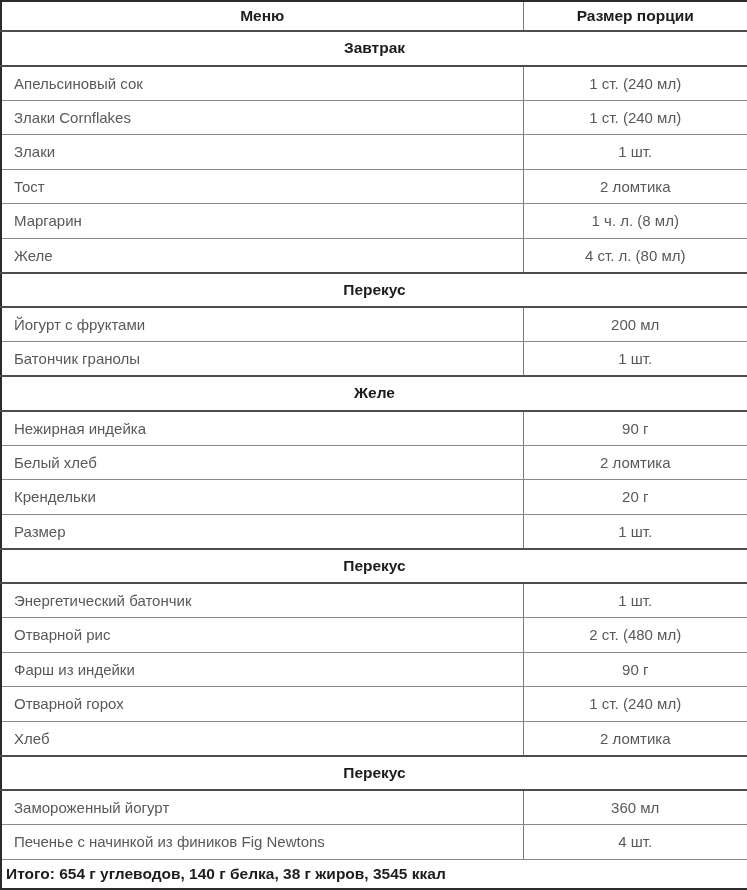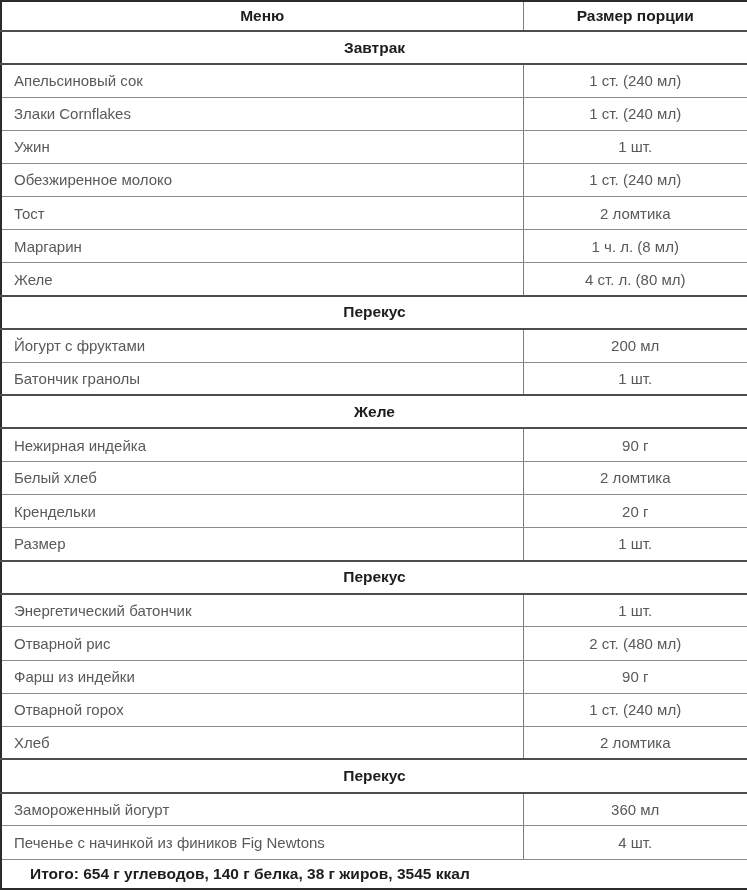--- a/index.html
+++ b/index.html
@@ -63,21 +63,21 @@
   td.portion-cell {
     text-align: center;
     border-left: 1px solid #7d7d7d;
   }
 
   
   tr.total-row td {
     font-weight: bold;
     color: #1d1d1d;
     text-align: left;
-    padding-left: 28px;
+    padding-left: 4px;
     border-top: 1px solid #8a8a8a;
     font-size: 15.5px;
   }
 </style>
 </head>
 <body>
 
 <div class="page">
   <table class="menu-table">
     <colgroup>
@@ -97,26 +97,22 @@
         </tr>
         <tr class="item-row">
           <td class="menu-cell">Апельсиновый сок</td>
           <td class="portion-cell">1 ст. (240 мл)</td>
         </tr>
         <tr class="item-row">
           <td class="menu-cell">Злаки Cornflakes</td>
           <td class="portion-cell">1 ст. (240 мл)</td>
         </tr>
         <tr class="item-row">
-          <td class="menu-cell">Ужин</td>
+          <td class="menu-cell">Злаки</td>
           <td class="portion-cell">1 шт.</td>
-        </tr>
-        <tr class="item-row">
-          <td class="menu-cell">Обезжиренное молоко</td>
-          <td class="portion-cell">1 ст. (240 мл)</td>
         </tr>
         <tr class="item-row">
           <td class="menu-cell">Тост</td>
           <td class="portion-cell">2 ломтика</td>
         </tr>
         <tr class="item-row">
           <td class="menu-cell">Маргарин</td>
           <td class="portion-cell">1 ч. л. (8 мл)</td>
         </tr>
         <tr class="item-row">

